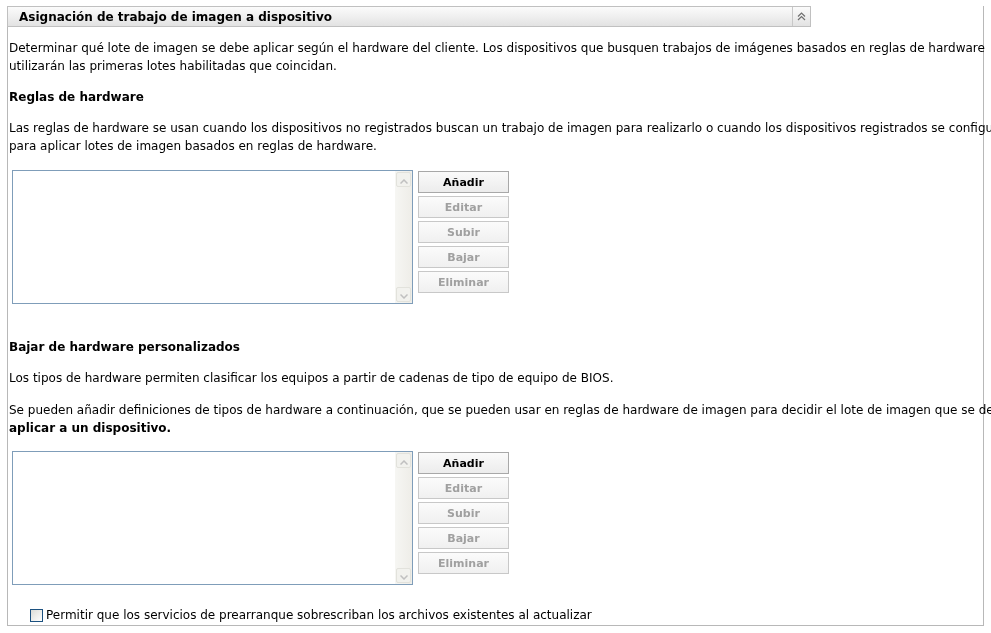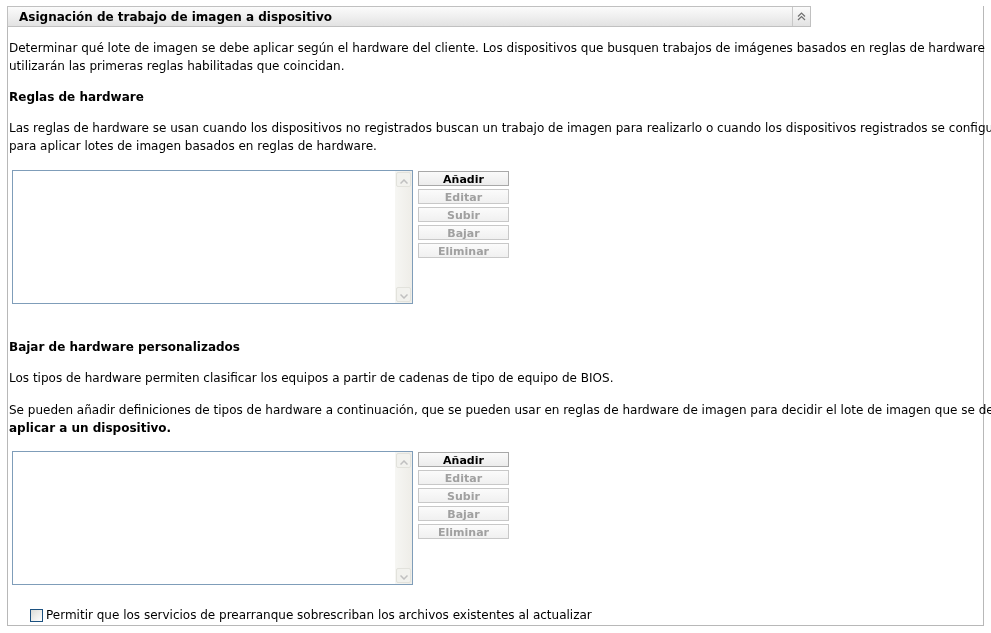--- a/index.html
+++ b/index.html
@@ -52,21 +52,21 @@
       position: absolute; left: 1px; width: 15px; height: 15px;
       border: 1px solid #e2e2dc;
       border-radius: 2px;
       background: #f2f2ee;
       display: flex; align-items: center; justify-content: center;
     }
     .scroll-arrow.up { top: 1px; }
     .scroll-arrow.down { bottom: 1px; }
     .btn-group { position: absolute; left: 410px; width: 91px; }
     .btn {
-      display: block; width: 91px; height: 15px; margin-bottom: 3px;
+      display: block; width: 91px; height: 22px; margin-bottom: 3px;
       border: 1px solid #a8a8a8;
       background: linear-gradient(to bottom, #fafafa 0%, #ececec 100%);
       font-family: "DejaVu Sans", sans-serif;
       font-size: 11px; font-weight: bold; text-align: center;
       line-height: 15px; color: #000;
     }
     .btn.disabled {
       color: #a0a0a0;
       border-color: #c8c8c8;
       background: linear-gradient(to bottom, #fbfbfb 0%, #f0f0f0 100%);
@@ -92,21 +92,21 @@
       <span>
         <svg width="9" height="9" viewBox="0 0 9 9">
           <polyline points="1,4.5 4.5,1 8,4.5" fill="none" stroke="#707070" stroke-width="1.2"></polyline>
           <polyline points="1,8 4.5,4.5 8,8" fill="none" stroke="#707070" stroke-width="1.2"></polyline>
         </svg>
       </span>
     </div>
   </div>
 
   <div class="text" style="top:33px;">Determinar qué lote de imagen se debe aplicar según el hardware del cliente. Los dispositivos que busquen trabajos de imágenes basados en reglas de hardware</div>
-  <div class="text" style="top:51px;">utilizarán las primeras reglas habilitadas que coincidan.</div>
+  <div class="text" style="top:51px;">utilizarán las primeras lotes habilitadas que coincidan.</div>
 
   <div class="text heading" style="top:82px;">Reglas de hardware</div>
   <div class="text" style="top:113px;">Las reglas de hardware se usan cuando los dispositivos no registrados buscan un trabajo de imagen para realizarlo o cuando los dispositivos registrados se configuran</div>
   <div class="text" style="top:131px;">para aplicar lotes de imagen basados en reglas de hardware.</div>
 
   <div class="listbox" style="top:164px;">
     <div class="scroll-track">
       <div class="scroll-arrow up">
         <span>
           <svg width="8" height="5" viewBox="0 0 8 5">

